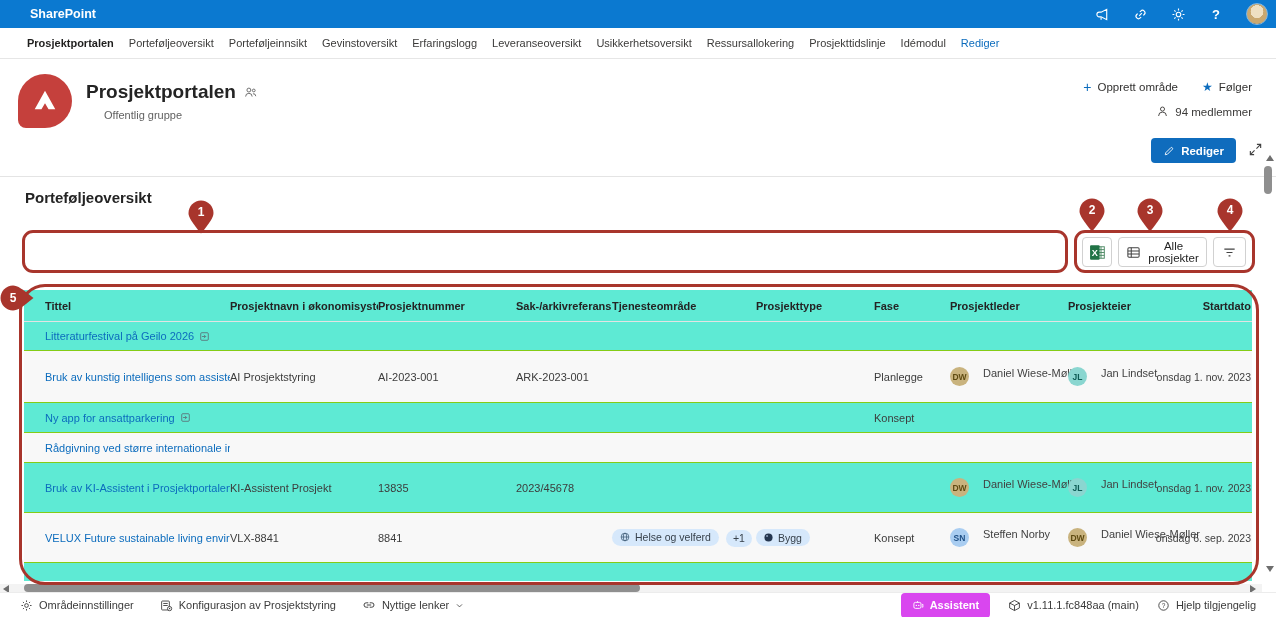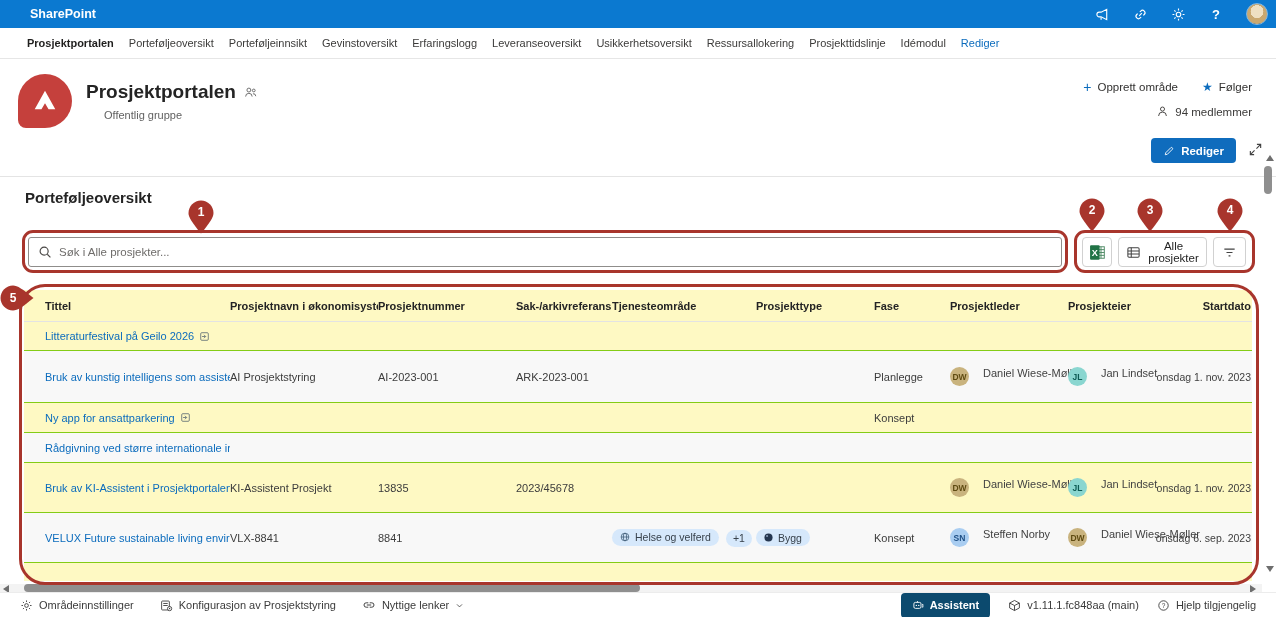--- a/index.html
+++ b/index.html
@@ -54,21 +54,21 @@
                      font-family:inherit; }
   .pf-search input::placeholder { color:#6e6c6a; }
   .iconbtn { position:absolute; top:237px; height:30px; border:1px solid #d1d1d1; border-radius:4px;
              background:#fff; display:flex; align-items:center; justify-content:center; gap:7px;
              font-size:11.5px; color:#242424; font-family:inherit; }
   .btn-excel { left:1082px; width:30px; }
   .btn-view { left:1118px; width:89px; padding:0 10px; }
   .btn-filter { left:1213px; width:33px; color:#424242; }
 
   
-  .tablewrap { position:absolute; left:24px; top:290px; width:1228px; height:291px; background:#fef9c3;
+  .tablewrap { position:absolute; left:24px; top:290px; width:1228px; height:291px; background:#5eead4;
                overflow:hidden; }
   .grid { display:grid; grid-template-columns:185px 148px 138px 96px 144px 118px 76px 118px 95px minmax(90px,1fr);
           align-items:center; padding-left:21px; padding-right:10px; }
   .thead { height:32px; border-bottom:1px solid #e3e3e3; font-size:11px; font-weight:700; color:#242424; }
   .thead .cell { cursor:pointer; }
   .trow { border-bottom:1px solid #84cc16; font-size:11px; color:#3c3c3c; }
   .trow.alt { background:#f8f8f8; }
   .h29{height:29px}.h30{height:30px}.h50{height:50px}.h52{height:52px}
   .cell { overflow:hidden; white-space:nowrap; padding-right:8px; }
   .cell.right { text-align:right; padding-right:2px; justify-self:end; overflow:visible; font-size:10.5px; color:#3f3f3f; }
@@ -107,21 +107,21 @@
   .arr-up { left:1266px; top:155px; border-left:4px solid transparent; border-right:4px solid transparent; border-bottom:6px solid #6e6e6e; }
   .arr-down { left:1266px; top:566px; border-left:4px solid transparent; border-right:4px solid transparent; border-top:6px solid #6e6e6e; }
 
   
   .pagefooter { position:absolute; left:0; top:592px; width:1276px; height:25px; background:#fff;
                 border-top:1px solid #ececec; display:flex; align-items:center; justify-content:space-between;
                 padding:0 20px; }
   .foot-left, .foot-right { display:flex; align-items:center; gap:26px; }
   .foot-right { gap:18px; }
   .footitem { display:flex; align-items:center; gap:6px; font-size:11px; color:#3b3b3b; cursor:pointer; }
-  .assistbtn { display:flex; align-items:center; gap:6px; background:#0c4a6e; color:#fff; border:none;
+  .assistbtn { display:flex; align-items:center; gap:6px; background:#d946ef; color:#fff; border:none;
                border-radius:4px; height:25px; padding:0 11px; font-size:11px; font-weight:700; font-family:inherit; }
   svg { display:block; }
 </style>
 </head>
 <body>
 
 <div class="screen">
 
   <header class="topbar">
     <span class="brand">SharePoint</span>
@@ -210,29 +210,20 @@
     </button>
     <span class="expandbtn">
       <svg width="15" height="15" viewBox="0 0 16 16">
           <path d="M9.5 2.5h4v4M13.5 2.5 9 7M6.5 13.5h-4v-4M2.5 13.5 7 9" fill="none" stroke="#424242" stroke-width="1.2"></path>
         </svg>
     </span>
   </section>
 
   <h2 class="pf-heading">Porteføljeoversikt</h2>
 
-  <div class="pf-search">
-    <span>
-      <svg width="14" height="14" viewBox="0 0 16 16">
-          <circle cx="7" cy="7" r="4.6" fill="none" stroke="#484644" stroke-width="1.3"></circle>
-          <line x1="10.6" y1="10.6" x2="14.2" y2="14.2" stroke="#484644" stroke-width="1.3"></line>
-        </svg>
-    </span>
-    <input placeholder="Søk i Alle prosjekter..." style="">
-  </div>
   <button class="iconbtn btn-excel">
     <svg width="17" height="17" viewBox="0 0 16 16">
       <rect x="8.2" y="2.6" width="6.2" height="10.8" fill="#fff" stroke="#4f8b66" stroke-width="0.9"></rect>
       <path d="M8.2 5.3h6.2M8.2 8h6.2M8.2 10.7h6.2M11.3 2.6v10.8" stroke="#4f8b66" stroke-width="0.9"></path>
       <rect x="1" y="1.2" width="9" height="13.6" rx="1" fill="#217346"></rect>
       <text x="5.5" y="11.3" fill="#fff" font-size="8.6" font-weight="bold" text-anchor="middle" font-family="Liberation Sans, sans-serif">X</text>
     </svg>
   </button>
   <button class="iconbtn btn-view">
     <span>

